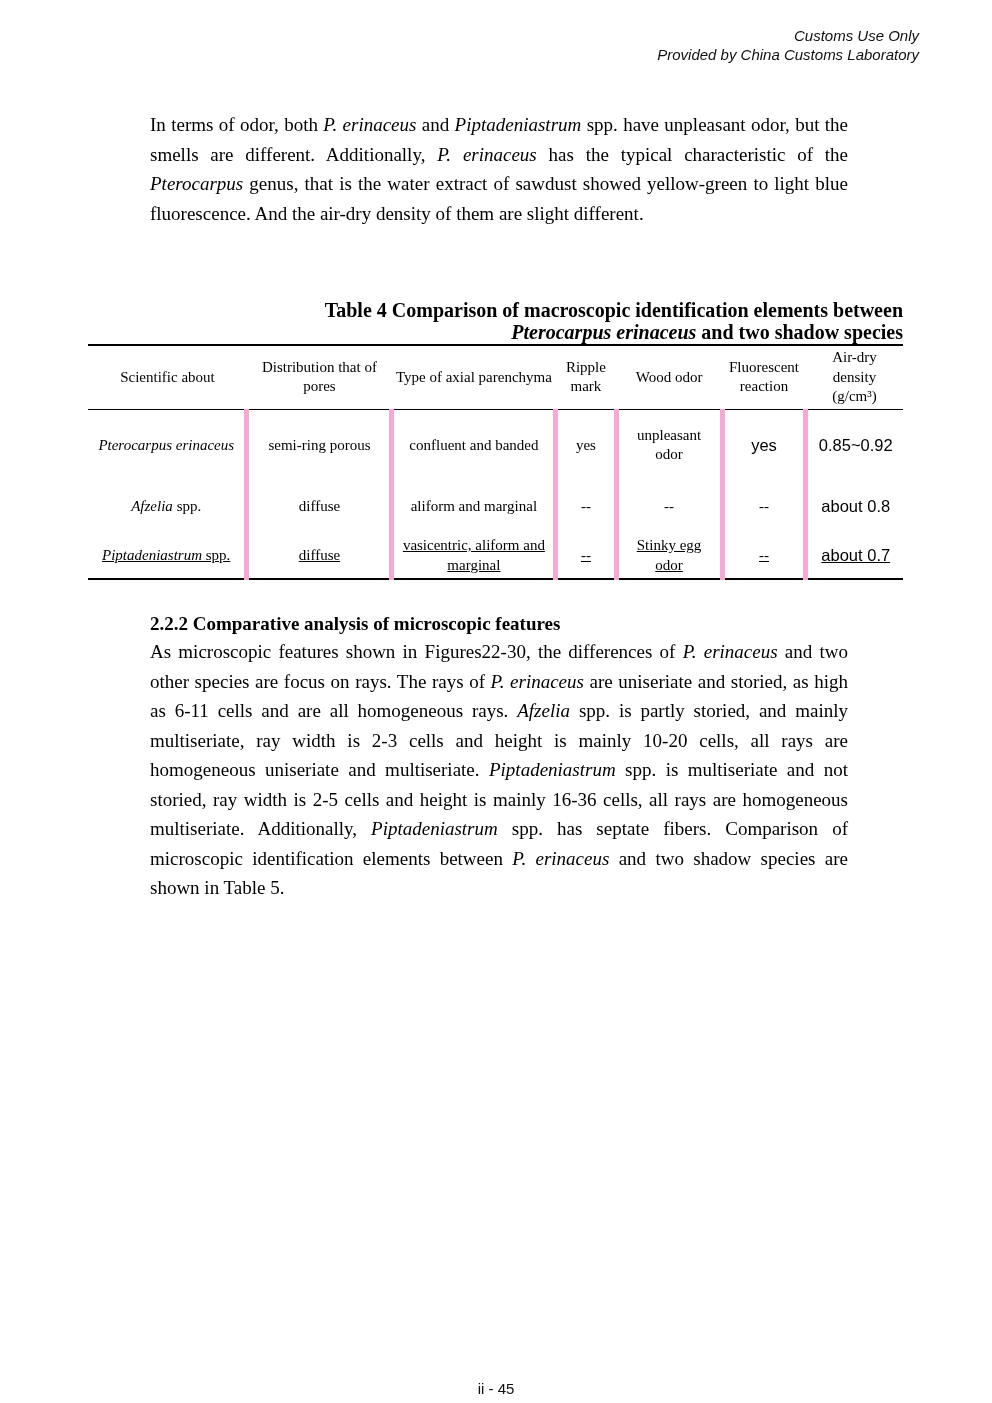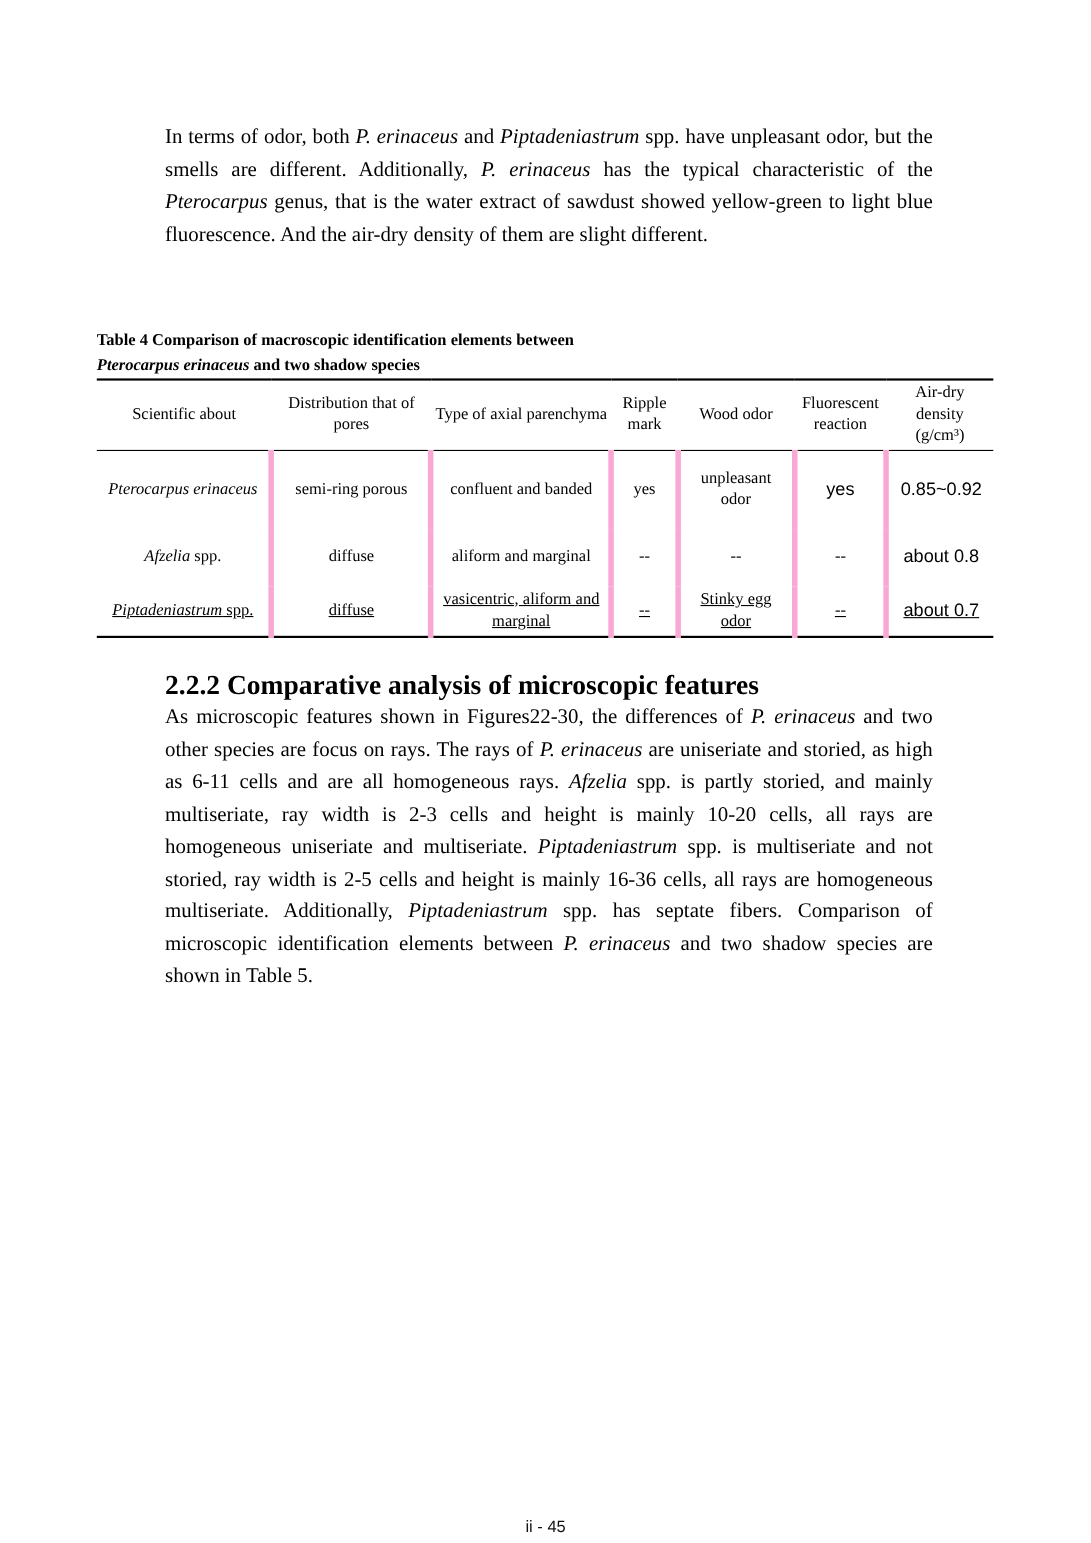--- a/index.html
+++ b/index.html
@@ -26,23 +26,23 @@
     position:absolute; left:150px; width:698px;
     font-size:19px; line-height:29.5px;
     text-align:justify;
   }
   .p1 { top:110px; }
   .p2 { top:239px; }
   .p3 { top:637px; }
 
   .caption {
     position:absolute; left:88px; width:815px; top:299px;
-    text-align:left;
+    text-align:right;
     font-weight:bold;
-    font-size:15px; line-height:22px;
+    font-size:20px; line-height:22px;
   }
 
   .table-wrap { position:absolute; left:88px; top:344px; width:815px; }
   table.cmp {
     width:815px; border-collapse:collapse; table-layout:fixed;
     border-top:2px solid #000;
     border-bottom:2px solid #000;
     font-size:15px; line-height:1.3;
   }
   table.cmp thead tr { border-bottom:1px solid #000; height:60px; }
@@ -58,35 +58,39 @@
   table.cmp tbody tr.row0 { height:72px; }
   table.cmp tbody tr.row1 { height:52px; }
   table.cmp tbody tr.row2 { height:46px;text-decoration:underline; }
   table.cmp td.sans {
     font-family:"Liberation Sans", sans-serif;
     font-size:16.5px;
   }
 
   .section-heading {
     position:absolute; left:150px; top:609px; width:698px;
-    font-weight:bold; font-size:25px; line-height:29px;
+    font-weight:bold; font-size:19px; line-height:29px;
   }
 
   .footer {
     position:absolute; top:1380px; left:0; width:100%;
     text-align:center;
     font-family:"Liberation Sans", sans-serif;
     font-size:15px; color:#111111;
   }
 </style>
 </head>
 <body>
 
 <div class="page">
 
+  <div class="header-note">
+    <div>Customs Use Only</div>
+    <div>Provided by China Customs Laboratory</div>
+  </div>
 
   <div class="para p1"><span>In terms of odor, both </span><span class="it">P. erinaceus</span><span> and </span><span class="it">Piptadeniastrum</span><span> spp. have unpleasant odor, but the smells are different. Additionally, </span><span class="it">P. erinaceus</span><span> has the typical characteristic of the </span><span class="it">Pterocarpus</span><span> genus, that is the water extract of sawdust showed yellow-green to light blue fluorescence. And the air-dry density of them are slight different.</span></div>
 
 
   <div class="caption">
     <div>Table 4 Comparison of macroscopic identification elements between</div>
     <div><span class="it">Pterocarpus erinaceus</span><span> and two shadow species</span></div>
   </div>
 
   <div class="table-wrap">

